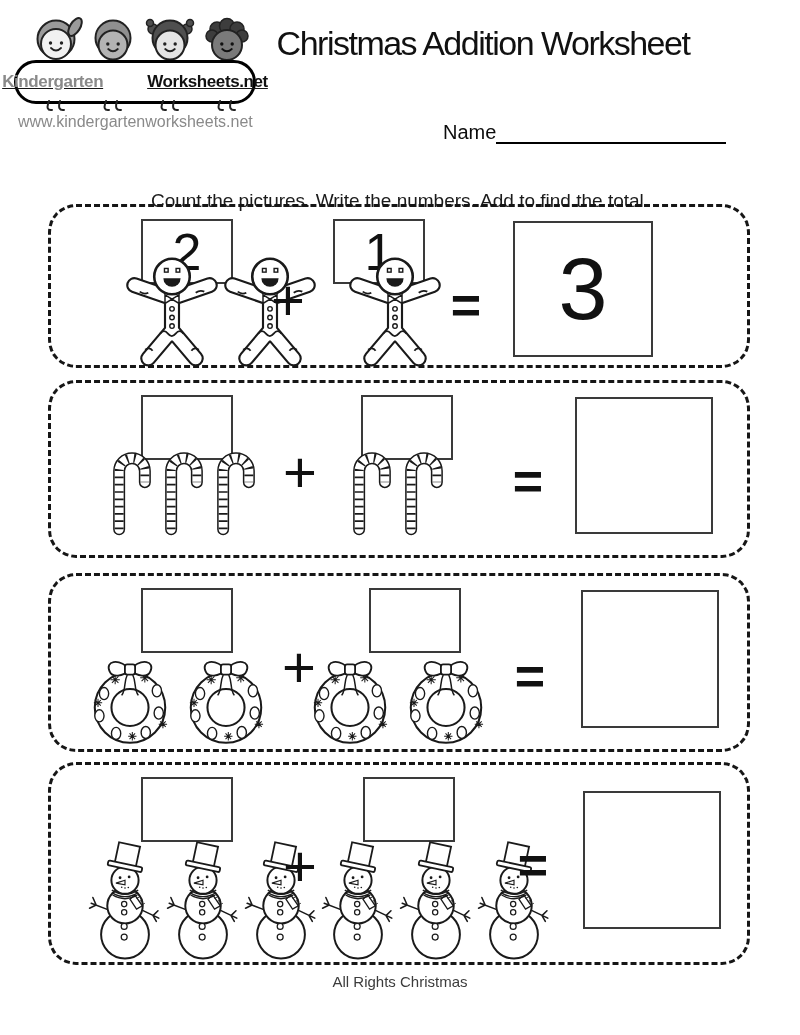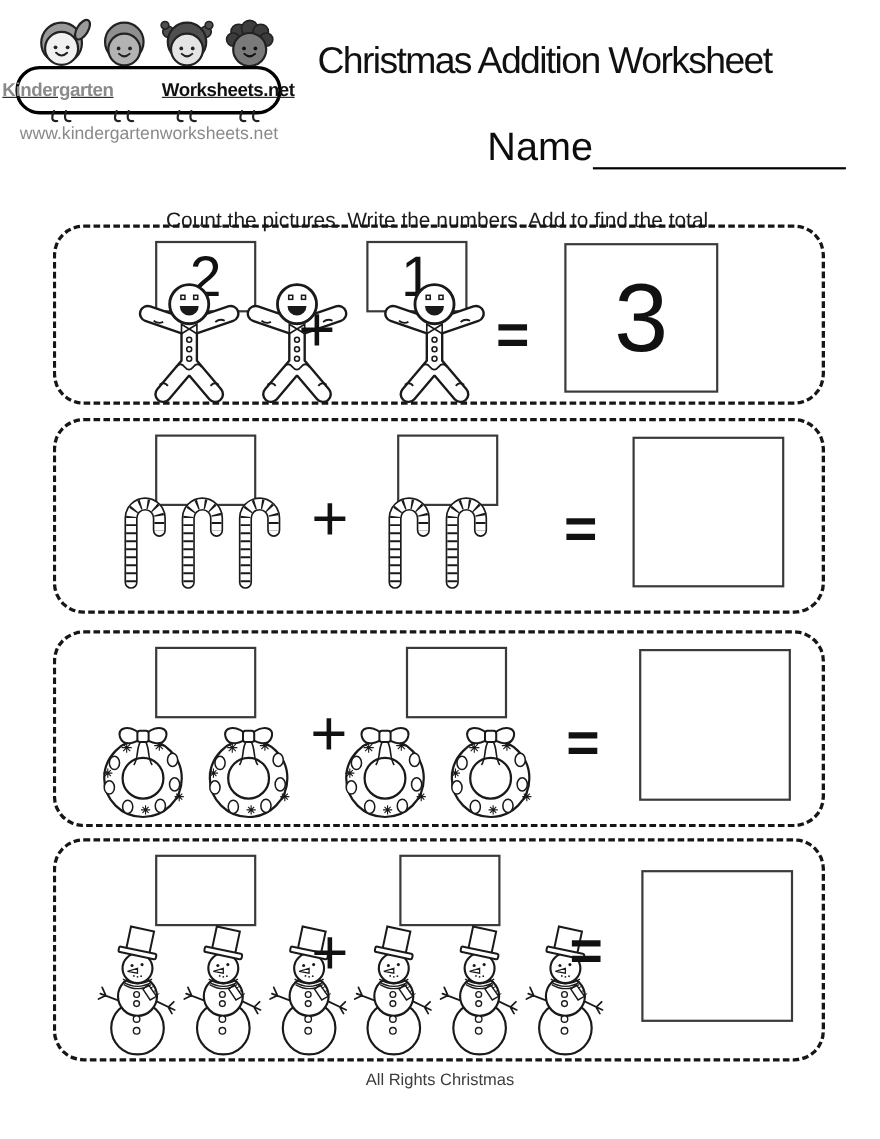--- a/index.html
+++ b/index.html
@@ -9,24 +9,24 @@
   
   .logo{position:absolute;left:14px;top:10px;width:244px;height:96px;}
   .kids{position:absolute;left:2px;top:2px;}
   .logo-pill{position:absolute;left:0;top:50px;width:236px;height:38px;background:#fff;
              border:3px solid #000;border-radius:22px;display:flex;align-items:center;
              justify-content:center;font-size:17px;font-weight:bold;letter-spacing:-0.4px;white-space:nowrap;text-decoration:underline;}
   .logo-gray{color:#8a8a8a;}
   .logo-black{color:#111;margin-left:44px;}
   .feet{position:absolute;left:2px;top:90px;}
   .site-url{position:absolute;left:18px;top:113px;font-size:16px;color:#8a8a8a;}
-  .title{position:absolute;left:248px;top:24px;width:470px;margin:12px;text-align:center;
+  .title{position:absolute;left:248px;top:24px;width:470px;margin:0;text-align:center;
          font-size:34px;font-weight:400;letter-spacing:-1.5px;color:#111;}
   .name-row{position:absolute;left:443px;top:112px;display:flex;align-items:flex-end;
-            font-size:36px;color:#0c0c0c;}
+            font-size:20px;color:#0c0c0c;}
   .name-line{display:inline-block;width:230px;height:30px;border-bottom:2.5px solid #000;}
 
   .instruction{position:absolute;left:0;top:190px;width:100%;margin:0;text-align:center;
                font-size:19px;color:#1b1b1b;}
 
   
   .panel{position:absolute;left:48px;width:702px;border:3px dashed #161616;border-radius:28px;box-sizing:border-box;}
   .p0{top:204px;height:164px;}
   .p1{top:380px;height:178px;}
   .p2{top:573px;height:179px;}

